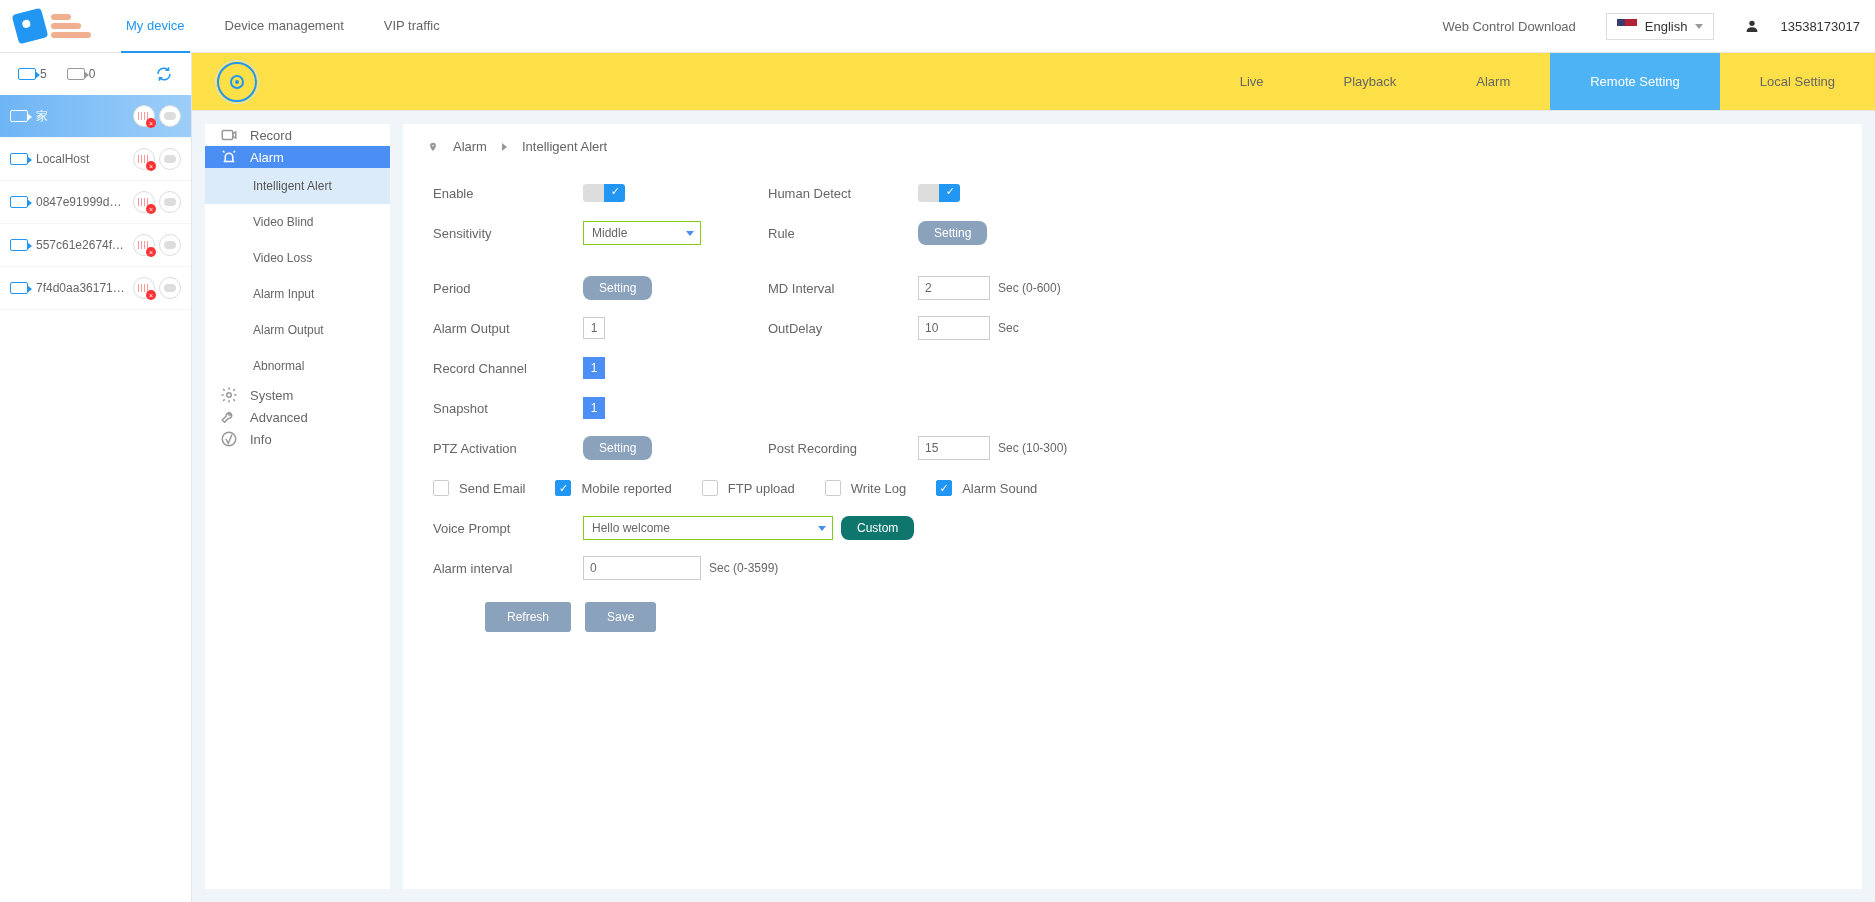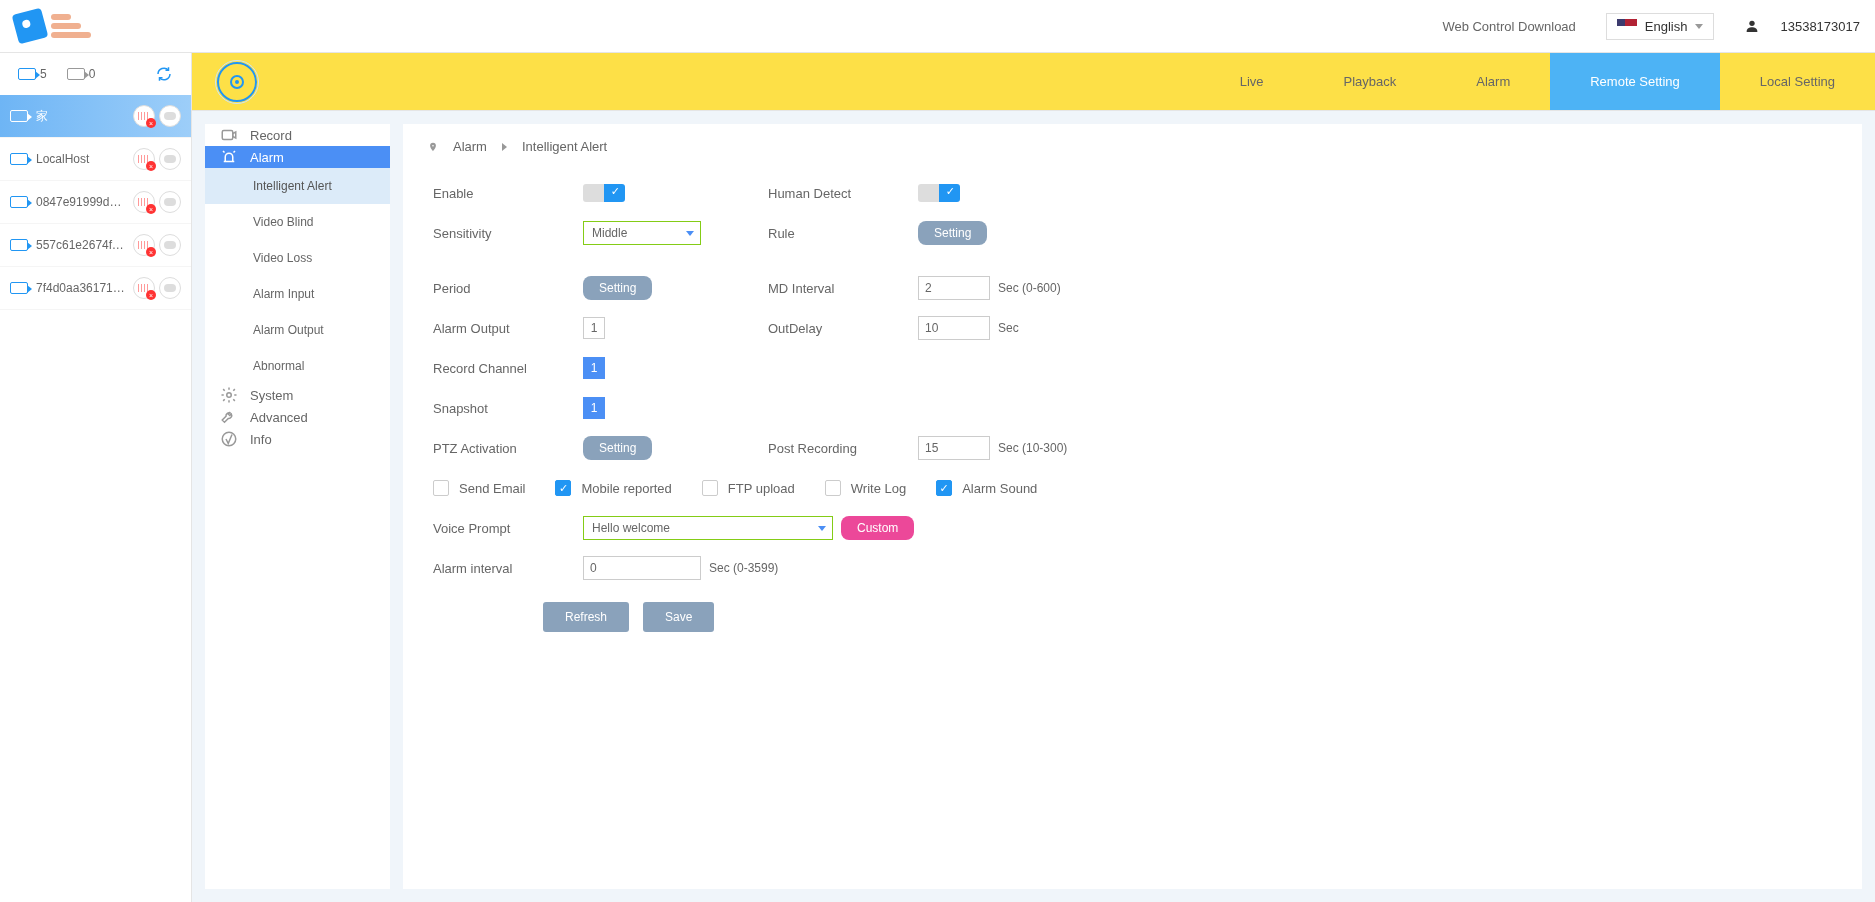--- a/index.html
+++ b/index.html
@@ -93,53 +93,58 @@
     
     .toggle { width: 42px; height: 18px; background: #ddd; border-radius: 3px; position: relative; cursor: pointer; }
     .toggle.on { background: linear-gradient(to right, #ddd 0%, #ddd 50%, #2196f3 50%, #2196f3 100%); }
     .toggle.on::after { content: '✓'; position: absolute; right: 5px; top: 1px; color: #fff; font-size: 11px; }
     
     .select-box { width: 118px; height: 24px; border: 1px solid #84cc16; padding: 0 8px; display: flex; align-items: center; font-size: 12px; color: #666; cursor: pointer; position: relative; background: #fff; }
     .select-box.wide { width: 250px; }
     .select-arrow { position: absolute; right: 6px; width: 0; height: 0; border-left: 4px solid transparent; border-right: 4px solid transparent; border-top: 5px solid #4b8ff5; }
     
     .btn { padding: 5px 16px; background: #8aa2bb; color: #fff; border: none; border-radius: 8px; font-size: 12px; cursor: pointer; }
-    .btn.light { background: #ec4899; }
+    .btn.light { background: #0f766e; }
     
     .text-input { width: 72px; height: 24px; border: 1px solid #ccc; padding: 0 6px; font-size: 12px; color: #666; }
     .input-suffix { margin-left: 8px; color: #666; font-size: 12px; }
     
     .channel-box { width: 22px; height: 22px; background: #4b8ff5; color: #fff; display: flex; align-items: center; justify-content: center; font-size: 12px; cursor: pointer; }
     .channel-box.outline { background: #fff; border: 1px solid #ccc; color: #666; }
     
     .checkbox-row { display: flex; gap: 30px; align-items: center; margin: 18px 0; }
     .checkbox-item { display: flex; align-items: center; gap: 10px; cursor: pointer; }
     .checkbox { width: 16px; height: 16px; border: 1px solid #ccc; border-radius: 2px; background: #fff; display: flex; align-items: center; justify-content: center; }
     .checkbox.checked { background: #2196f3; border-color: #2196f3; }
     .checkbox.checked::after { content: '✓'; color: #fff; font-size: 11px; }
     .checkbox-label { color: #666; font-size: 13px; }
     
-    .button-row { display: flex; gap: 14px; margin-top: 20px; margin-left: 110px; }
+    .button-row { display: flex; gap: 14px; margin-top: 20px; margin-left: 52px; }
     .action-btn { padding: 8px 22px; background: #8aa2bb; color: #fff; border: none; border-radius: 3px; font-size: 12px; cursor: pointer; }
     
     .section-gap { height: 15px; }
     
     svg { display: block; }
   </style>
 </head>
 <body>
 
 <div class="top-header">
   <div class="logo">
     <div class="logo-icon"></div>
     <div class="logo-bars">
       <div class="logo-bar"></div>
         <div class="logo-bar"></div>
         <div class="logo-bar"></div>
     </div>
+  </div>
+  <div class="main-nav">
+    <div class="nav-item active">My device</div>
+    <div class="nav-item">Device management</div>
+    <div class="nav-item">VIP traffic</div>
   </div>
   <div class="header-right">
     <div class="web-control">Web Control Download</div>
     <div class="lang-select">
       <div class="flag"></div>
       <span>English</span>
       <div class="chevron-down"></div>
     </div>
     <div class="user-section">
       <svg class="user-icon" viewBox="0 0 24 24" fill="#333">

